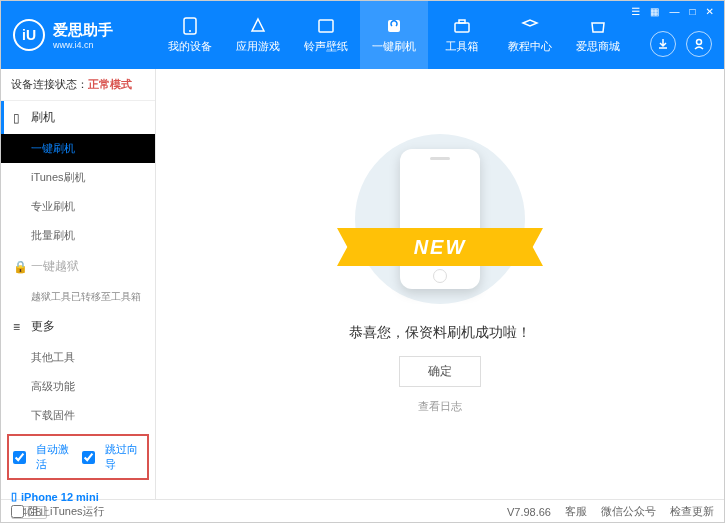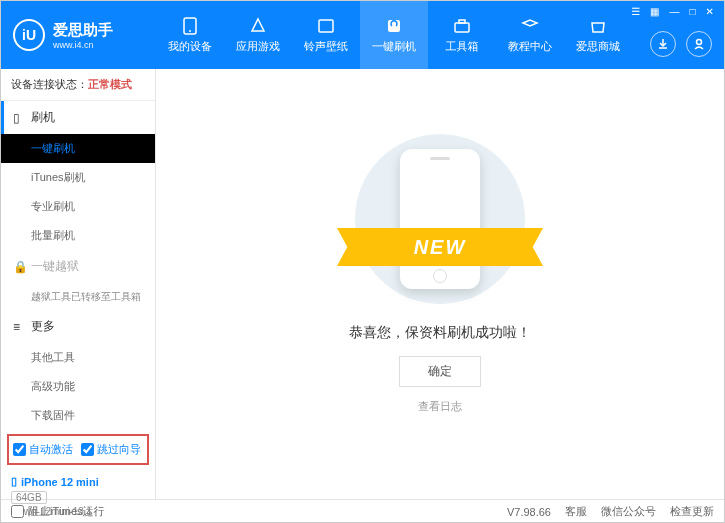--- a/index.html
+++ b/index.html
@@ -22,21 +22,21 @@
 .sidebar { width: 155px; border-right: 1px solid #e5e5e5; display: flex; flex-direction: column; }
 .status-bar { padding: 8px 10px; font-size: 11px; border-bottom: 1px solid #eee; }
 .status-bar .mode { color: #d9534f; font-weight: bold; }
 .side-section-title { display: flex; align-items: center; gap: 6px; padding: 8px 12px; font-size: 12px; color: #333; cursor: pointer; }
 .side-section-title.flash { border-left: 3px solid #0a84ff; padding-left: 9px; }
 .side-item { padding: 7px 10px 7px 30px; font-size: 11px; color: #666; cursor: pointer; }
 .side-item.active { background: #000000; color: #0a84ff; }
 .side-group-gray { color: #aaa; }
 .side-item.small-note { font-size: 10px; line-height: 1.3; color: #888; }
 .checkbox-row { border: 2px solid #d9534f; margin: 4px 6px; padding: 6px 4px; display: flex; gap: 8px; font-size: 11px; }
-.checkbox-row label { display: flex; align-items: center; gap: 3px; cursor: pointer; color: #0a84ff; }
+.checkbox-row label { display: flex; align-items: center; gap: 10px; cursor: pointer; color: #0a84ff; }
 .checkbox-row input { accent-color: #0a84ff; }
 .device-info { padding: 6px 10px; font-size: 11px; }
 .device-name { color: #0a84ff; font-weight: bold; display: flex; align-items: center; gap: 4px; }
 .device-storage { display: inline-block; border: 1px solid #ccc; border-radius: 2px; padding: 0 4px; font-size: 10px; color: #888; margin-top: 3px; }
 .device-model { color: #888; font-size: 10px; margin-top: 2px; }
 .sidebar-spacer { flex: 1; }
 .main { flex: 1; display: flex; flex-direction: column; align-items: center; justify-content: center; position: relative; }
 .illustration { width: 170px; height: 170px; border-radius: 50%; background: #e8f0f5; position: relative; margin-top: -20px; display: flex; align-items: center; justify-content: center; }
 .phone { width: 80px; height: 140px; background: #fff; border-radius: 12px; box-shadow: 0 4px 12px rgba(0,0,0,0.15); position: relative; }
 .phone::before { content: ""; position: absolute; top: 8px; left: 50%; transform: translateX(-50%); width: 20px; height: 3px; background: #ddd; border-radius: 2px; }

